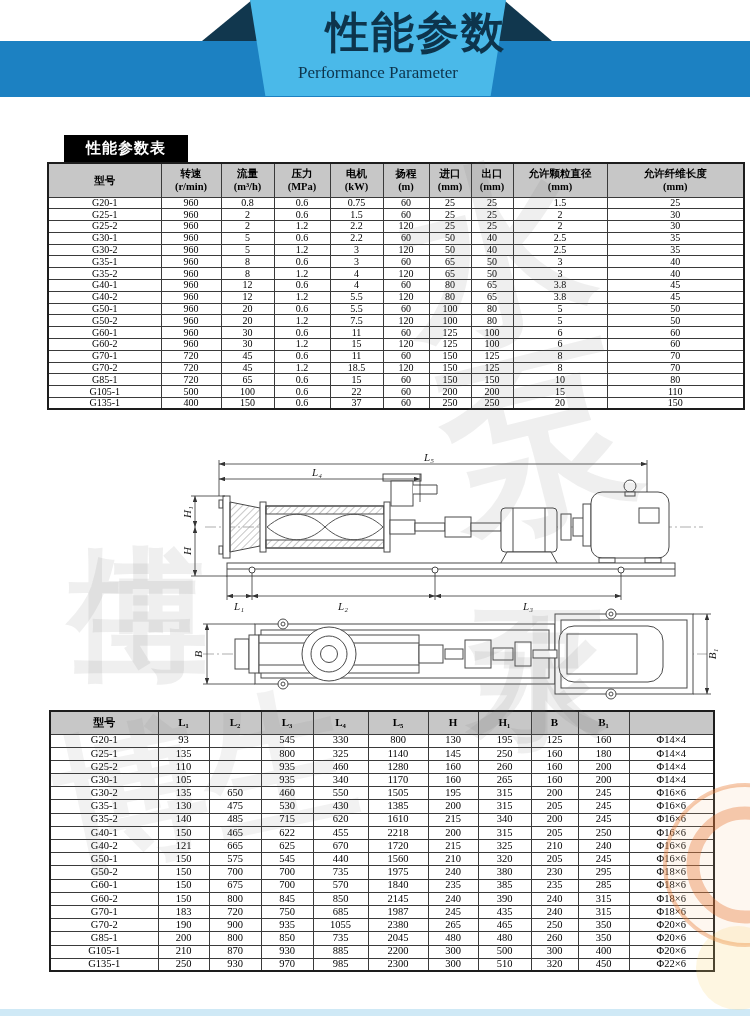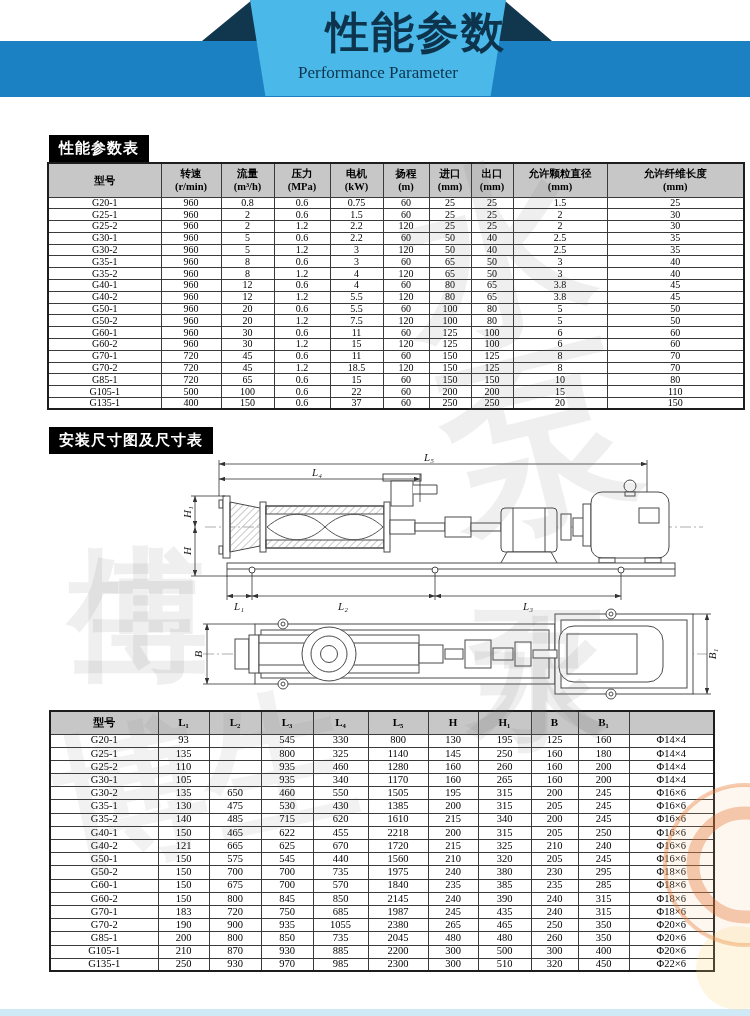--- a/index.html
+++ b/index.html
@@ -15,23 +15,23 @@
   .tri-left  { left:202px; clip-path:polygon(78% 0, 0 100%, 100% 100%); }
   .tri-right { left:488px; clip-path:polygon(25% 0, 100% 100%, 0 100%); }
   .trapezoid { position:absolute; left:250px; top:0; width:256px; height:96px; background:#4ab9e9;
                clip-path:polygon(0 0, 100% 0, 94% 100%, 6% 100%); }
   .banner-title { position:absolute; left:250px; top:4px; width:256px; text-align:right;
                   font-family:"DejaVu Sans", sans-serif; font-weight:900; font-size:43px;
                   color:#0d344c; letter-spacing:2px; }
   .banner-sub { position:absolute; left:250px; top:63px; width:256px; text-align:center;
                 font-family:"Liberation Serif", serif; font-size:17px; color:#0d344c; }
   
-  .section-label { position:absolute; left:49px; background:#000; color:#fff;
+  .section-label { position:absolute; left:64px; background:#000; color:#fff;
                    font-family:"DejaVu Sans", sans-serif; font-weight:bold; font-size:15px;
-                   padding:4px 10px; letter-spacing:1px; }
+                   padding:4px 22px; letter-spacing:1px; }
   .label-perf { top:135px; }
   .label-install { top:427px; }
   
   table { border-collapse:collapse; table-layout:fixed; background:#fff; position:absolute;font-family:Liberation Serif, serif; }
   th, td { border:1px solid #3a3a3a; text-align:center; vertical-align:middle; overflow:hidden; }
   th { background:#c7c7c7; font-weight:bold; white-space:pre-line; line-height:1.25; }
   .perf-table { left:47px; top:162px; width:696px; border:2px solid #1d1d1d; }
   .perf-table th { font-size:10.5px; height:34px; }
   .perf-table td { font-size:10px; height:11.8px; line-height:1; }
   .dim-table { left:49px; top:710px; width:664px; border:2px solid #1d1d1d; }
@@ -316,21 +316,20 @@
           <td>37</td>
           <td>60</td>
           <td>250</td>
           <td>250</td>
           <td>20</td>
           <td>150</td>
         </tr>
       </tbody>
   </table>
 
-  <div class="section-label label-install">安装尺寸图及尺寸表</div>
 
   <div class="diagram">
     <svg width="665" height="252" viewBox="0 0 665 252">
       <defs>
         <marker id="arw" markerWidth="9" markerHeight="6" refX="8" refY="3" orient="auto-start-reverse">
           <path d="M0,0 L8,3 L0,6 Z" fill="#333"></path>
         </marker>
         <pattern id="hatch" width="5" height="5" patternUnits="userSpaceOnUse" patternTransform="rotate(45)">
           <line x1="0" y1="0" x2="0" y2="5" stroke="#909090" stroke-width="1"></line>
         </pattern>

